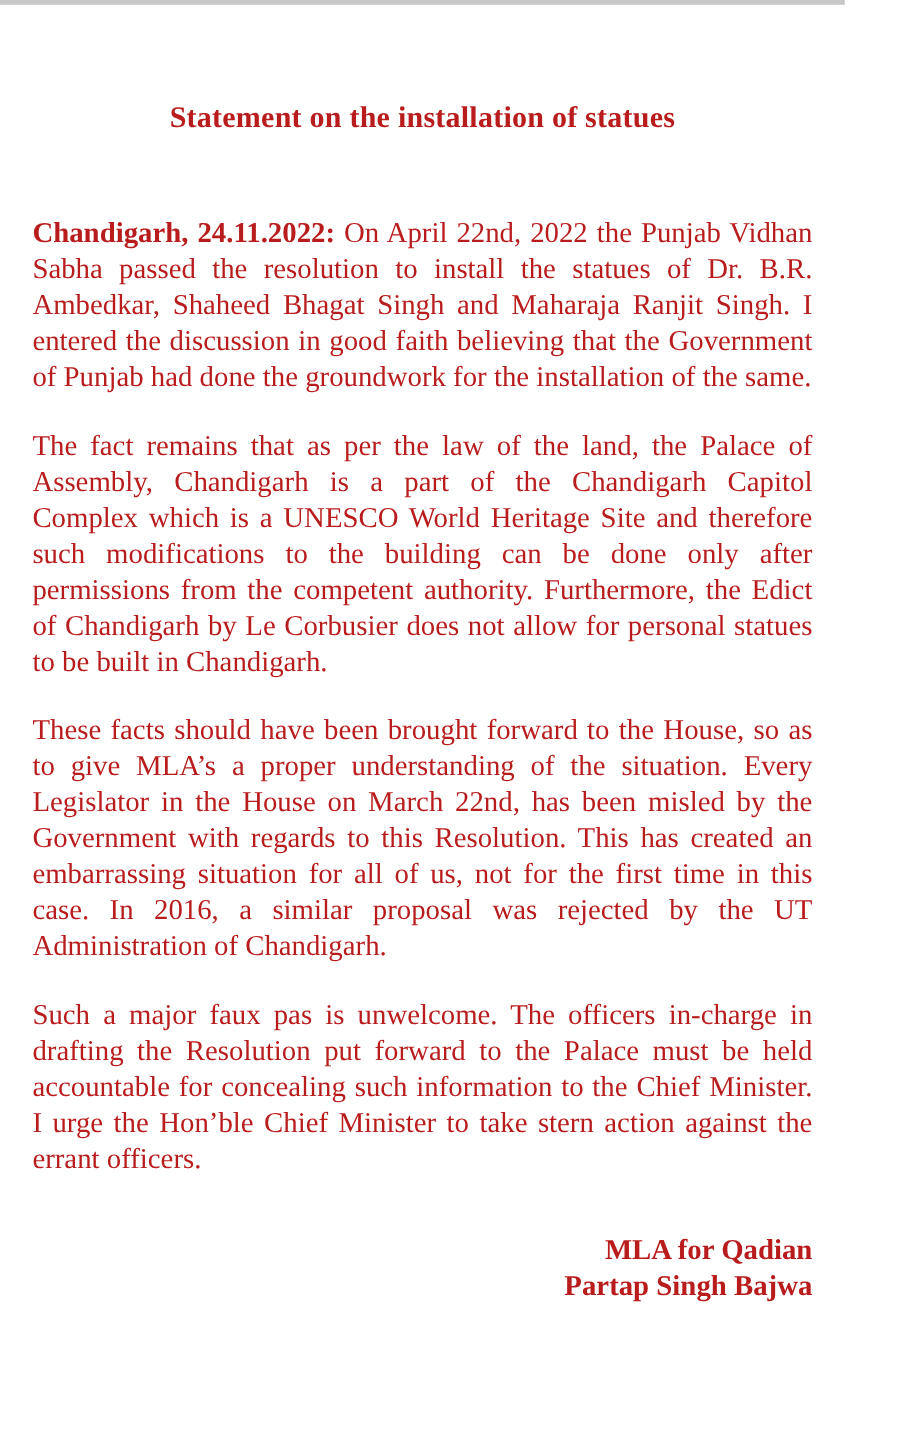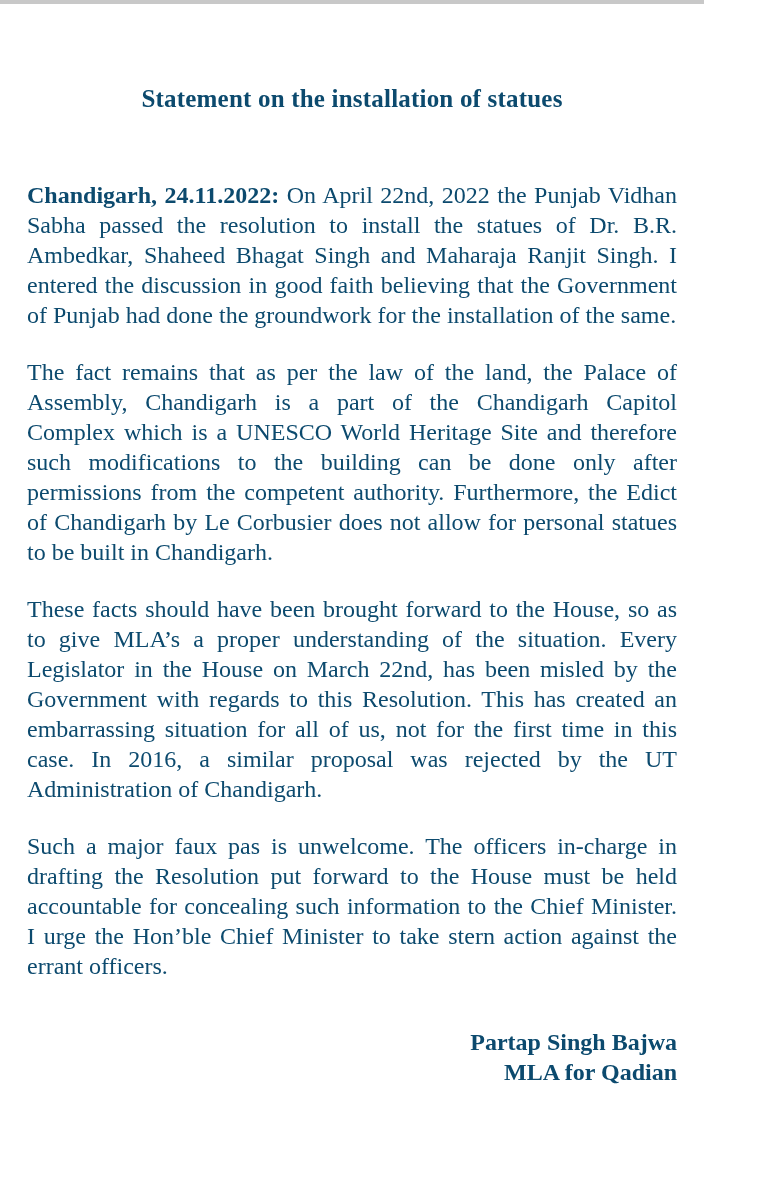--- a/index.html
+++ b/index.html
@@ -7,21 +7,21 @@
     width: 759px;
     background: #ffffff;
     font-family: "Liberation Serif", serif;
   }
   .page {
     position: relative;
     width: 704px;
     height: 1200px;
     background: #ffffff;
     overflow: hidden;
-    color: #0c4a6e;
+    color: #b91c1c;
   }
   .top-bar {
     width: 759px;
     height: 4px;
     background: #c8c8c8;
   }
   .doc {
     padding: 80px 27px 0 27px;
   }
   .doc-title {
@@ -58,21 +58,21 @@
   <div class="doc">
 
     <div class="doc-title">Statement on the installation of statues</div>
 
     <p class="para"><span class="lead">Chandigarh, 24.11.2022:</span><span> On April 22nd, 2022 the Punjab Vidhan Sabha passed the resolution to install the statues of Dr. B.R. Ambedkar, Shaheed Bhagat Singh and Maharaja Ranjit Singh. I entered the discussion in good faith believing that the Government of Punjab had done the groundwork for the installation of the same.</span></p>
 
     <p class="para"><span class="lead"></span><span>The fact remains that as per the law of the land, the Palace of Assembly, Chandigarh is a part of the Chandigarh Capitol Complex which is a UNESCO World Heritage Site and therefore such modifications to the building can be done only after permissions from the competent authority. Furthermore, the Edict of Chandigarh by Le Corbusier does not allow for personal statues to be built in Chandigarh.</span></p>
 
     <p class="para"><span class="lead"></span><span>These facts should have been brought forward to the House, so as to give MLA’s a proper understanding of the situation. Every Legislator in the House on March 22nd, has been misled by the Government with regards to this Resolution. This has created an embarrassing situation for all of us, not for the first time in this case. In 2016, a similar proposal was rejected by the UT Administration of Chandigarh.</span></p>
 
-    <p class="para"><span class="lead"></span><span>Such a major faux pas is unwelcome. The officers in-charge in drafting the Resolution put forward to the House must be held accountable for concealing such information to the Chief Minister. I urge the Hon’ble Chief Minister to take stern action against the errant officers.</span></p>
+    <p class="para"><span class="lead"></span><span>Such a major faux pas is unwelcome. The officers in-charge in drafting the Resolution put forward to the Palace must be held accountable for concealing such information to the Chief Minister. I urge the Hon’ble Chief Minister to take stern action against the errant officers.</span></p>
 
     <div class="signature">
+      <div>MLA for Qadian</div>
       <div>Partap Singh Bajwa</div>
-      <div>MLA for Qadian</div>
     </div>
 
   </div>
 </div>
 
 </body></html>

